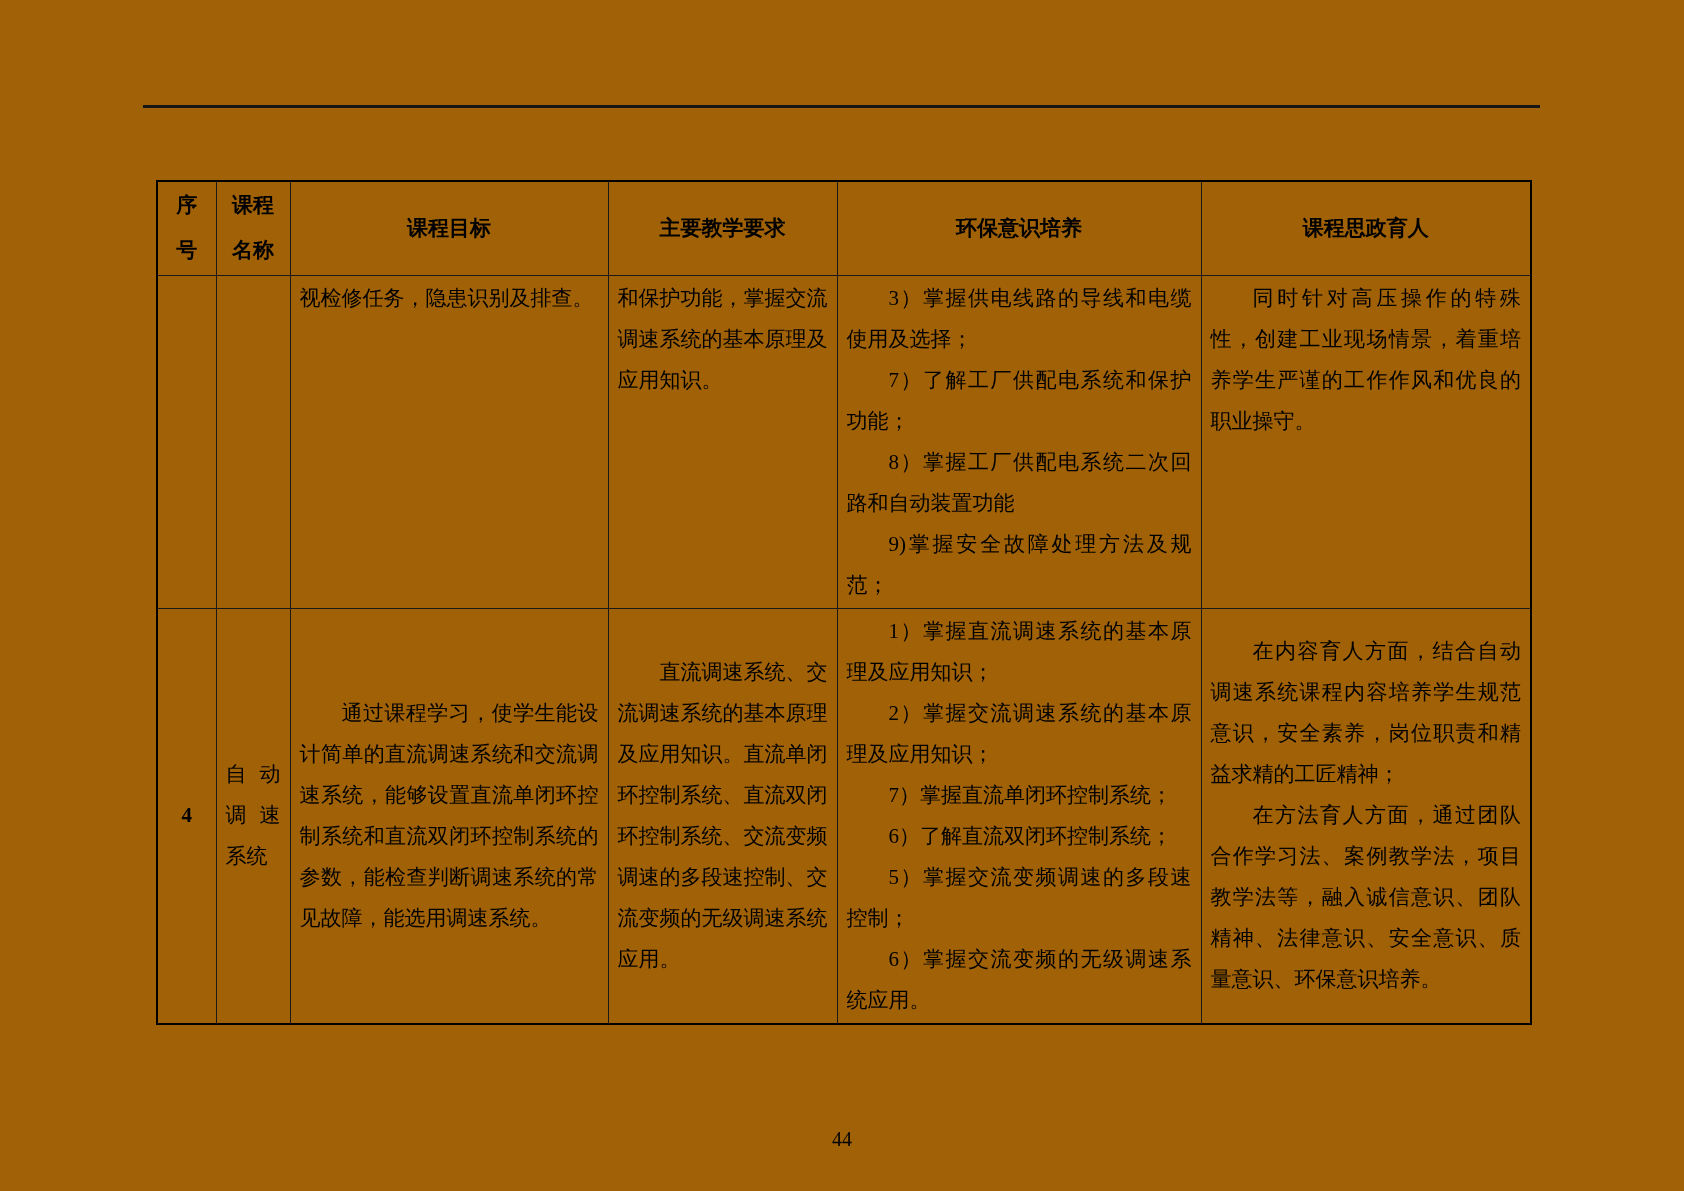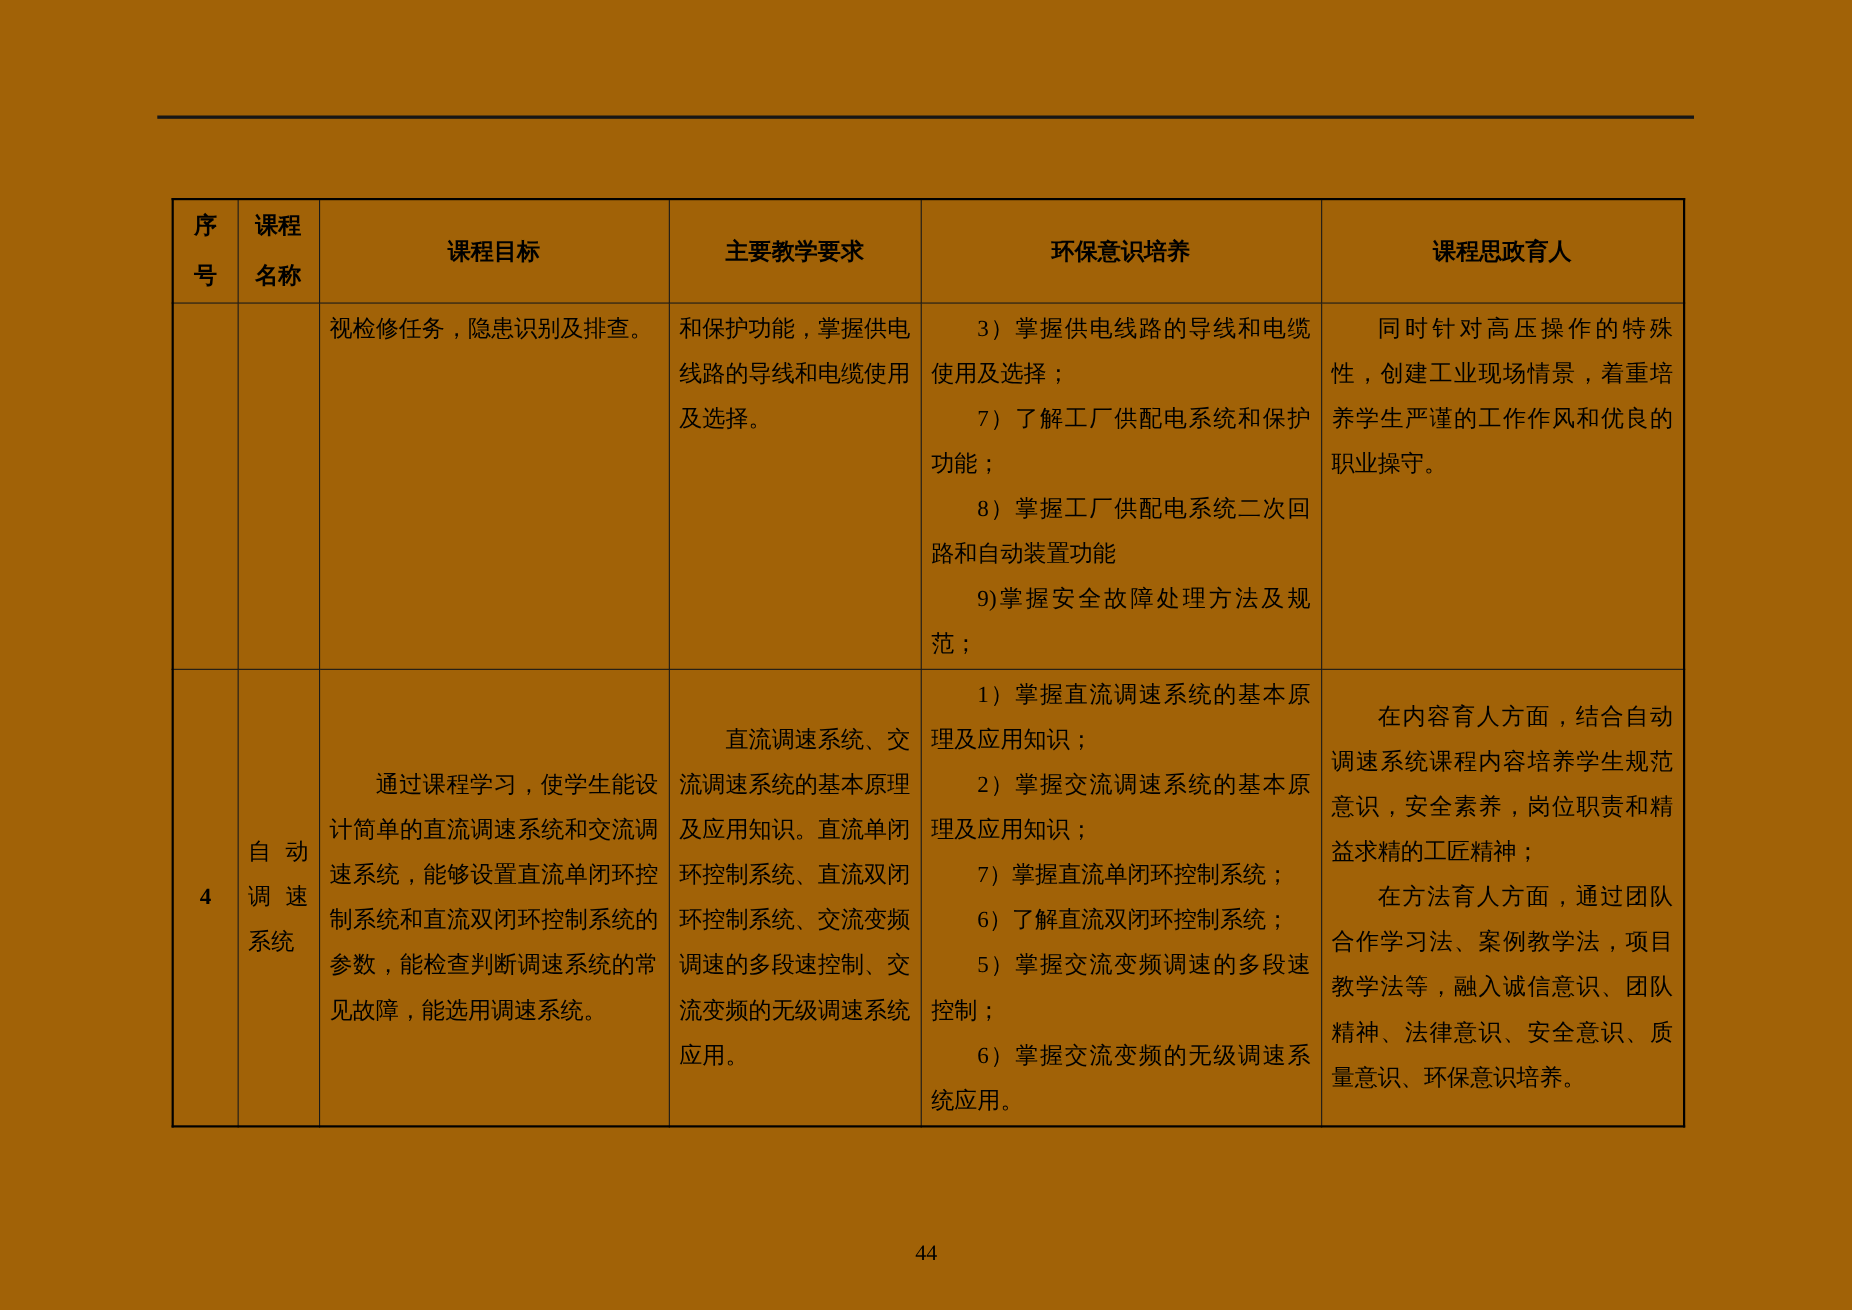--- a/index.html
+++ b/index.html
@@ -107,21 +107,21 @@
       </tr>
     </thead>
     <tbody>
       <tr class="data-row-1">
         <td class="seq-cell"></td>
         <td class="course-cell"></td>
         <td>
           <p>视检修任务，隐患识别及排查。</p>
         </td>
         <td>
-          <p>和保护功能，掌握供电线路的导线和电缆使用及选择。</p>
+          <p>和保护功能，掌握交流调速系统的基本原理及应用知识。</p>
         </td>
         <td>
           <p class="indent">3）掌握供电线路的导线和电缆使用及选择；</p>
           <p class="indent">7）了解工厂供配电系统和保护功能；</p>
           <p class="indent">8）掌握工厂供配电系统二次回路和自动装置功能</p>
           <p class="indent">9)掌握安全故障处理方法及规范；</p>
         </td>
         <td>
           <p class="indent">同时针对高压操作的特殊性，创建工业现场情景，着重培养学生严谨的工作作风和优良的职业操守。</p>
         </td>

